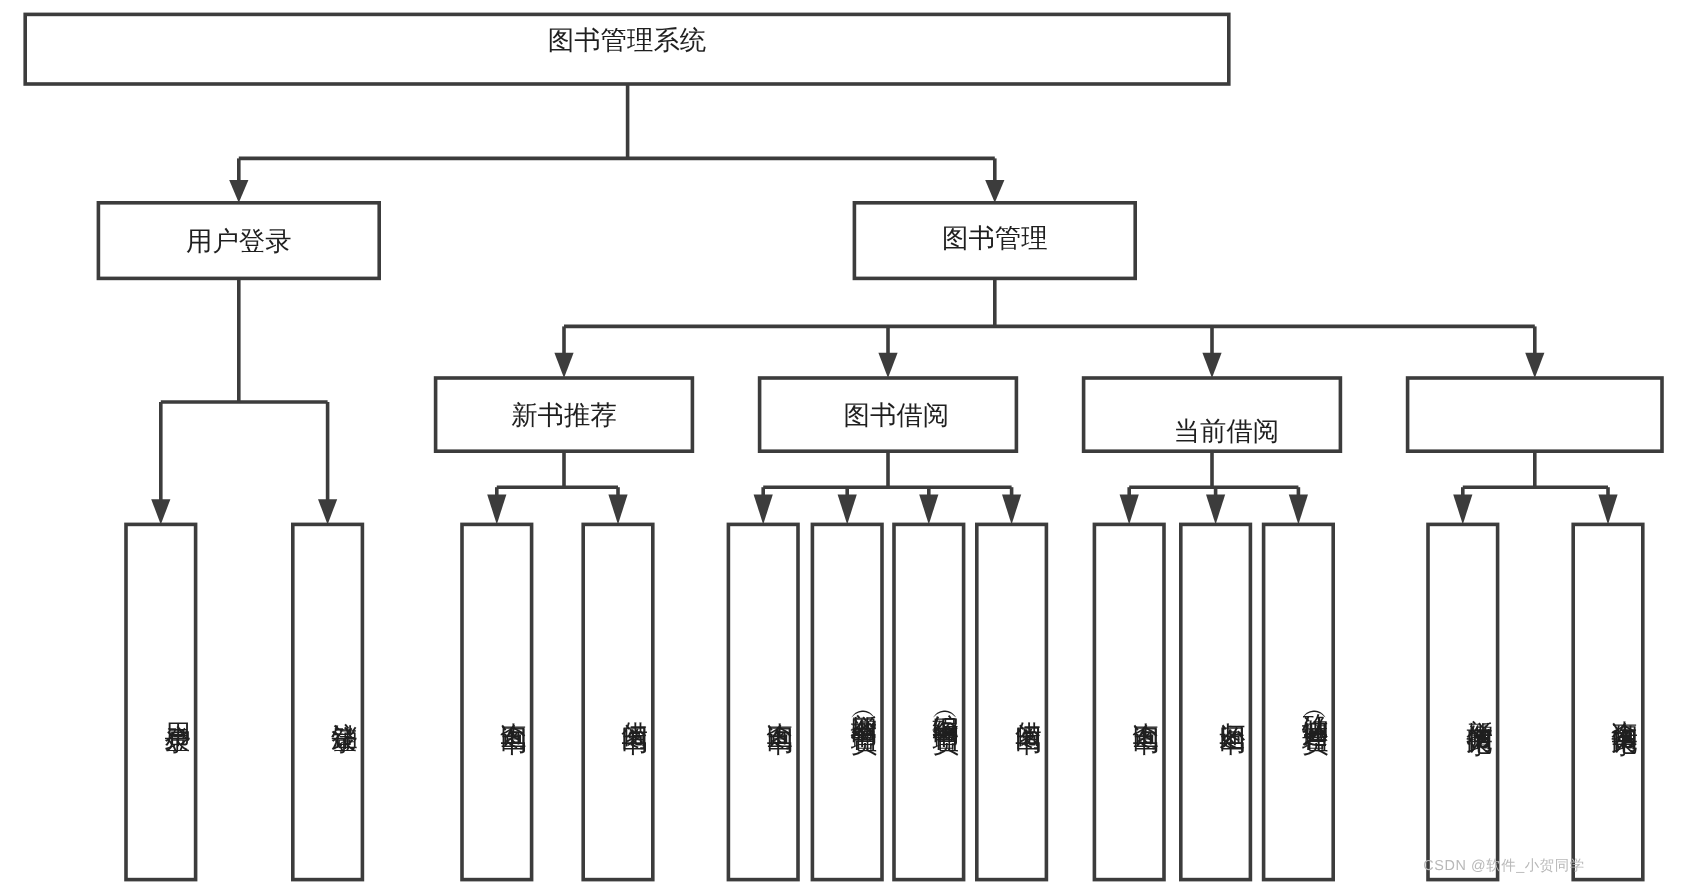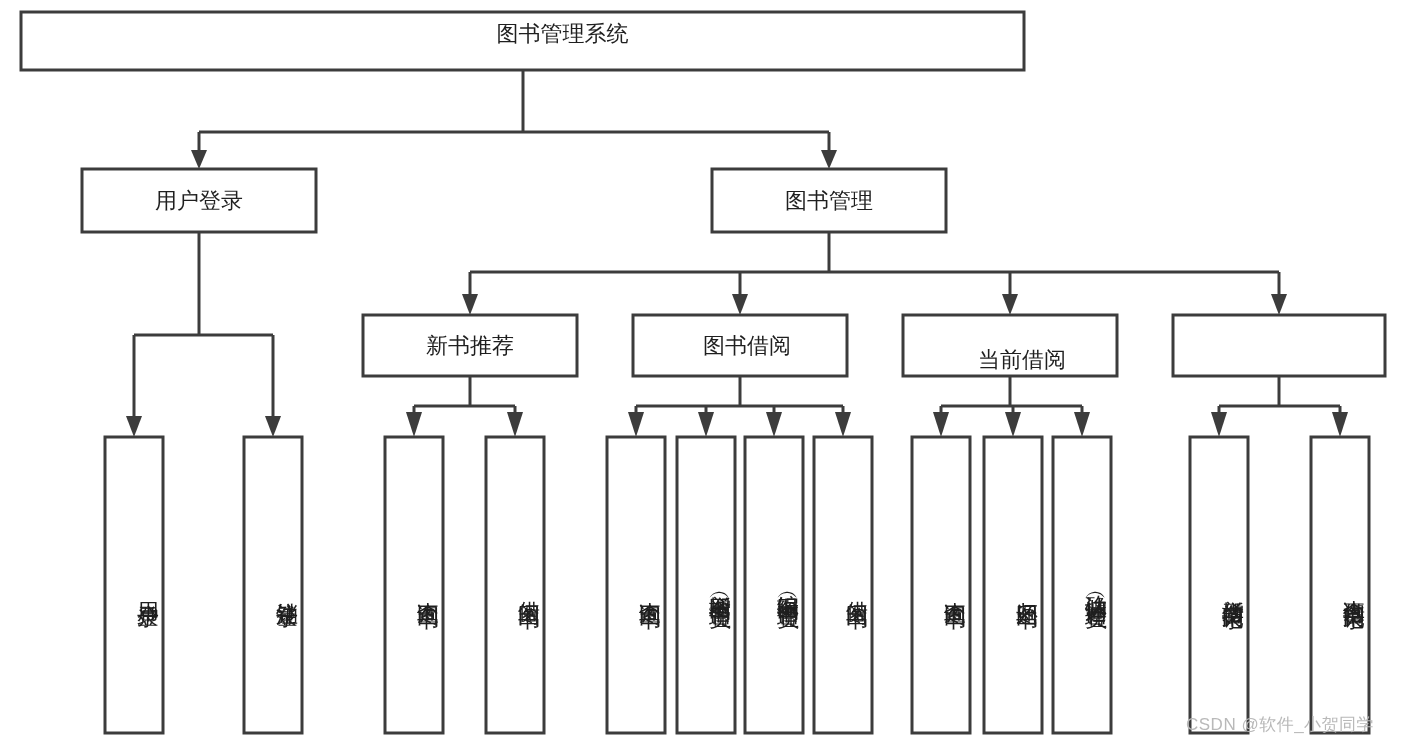--- a/index.html
+++ b/index.html
@@ -32,21 +32,21 @@
     letter-spacing:2px;
     align-items:flex-start;
     justify-content:center;
     padding-top:6px;
     box-sizing:border-box;
   }
 
   #watermark{
     position:absolute;
     left:1186px;top:713px;
-    font-size:17px;
+    font-size:12px;
     color:#b9b9b9;
     letter-spacing:0.5px;
     white-space:nowrap;
     font-family:"Liberation Sans","DejaVu Sans",sans-serif;
   }
 </style>
 </head>
 <body>
 
 <div id="stage">
@@ -134,24 +134,24 @@
     <polygon class="arrow-head" points="1074,412 1090,412 1082,437"></polygon>
 
     <path class="connector" d="M 1279 376 L 1279 406"></path>
     <path class="connector" d="M 1219 406 L 1340 406"></path>
     <path class="connector" d="M 1219 406 L 1219 418"></path>
     <path class="connector" d="M 1340 406 L 1340 418"></path>
     <polygon class="arrow-head" points="1211,412 1227,412 1219,437"></polygon>
     <polygon class="arrow-head" points="1332,412 1348,412 1340,437"></polygon>
   </svg>
 
-  <div class="node-label h" style="left:21px;top:12px;width:1003px;height:44px;margin-left:40px;">图书管理系统</div>
+  <div class="node-label h" style="left:21px;top:12px;width:1003px;height:44px;">图书管理系统</div>
 
   <div class="node-label h" style="left:82px;top:169px;width:234px;height:63px;">用户登录</div>
-  <div class="node-label h" style="left:712px;top:169px;width:234px;height:63px;">图书管理</div>
+  <div class="node-label h" style="left:712px;top:169px;width:234px;height:63px;font-family:Liberation Mono, monospace;">图书管理</div>
 
   <div class="node-label h" style="left:363px;top:315px;width:214px;height:61px;border-radius:14px;">新书推荐</div>
   <div class="node-label h" style="left:633px;top:315px;width:228px;height:61px;">图书借阅</div>
   <div class="node-label h" style="left:903px;top:329px;width:238px;height:61px;">当前借阅</div>
 
   <div class="node-label v" style="left:105px;top:437px;width:58px;height:296px;">用户登录</div>
   <div class="node-label v" style="left:244px;top:437px;width:58px;height:296px;">注销登录</div>
 
   <div class="node-label v" style="left:385px;top:437px;width:58px;height:296px;">查询图书</div>
   <div class="node-label v" style="left:486px;top:437px;width:58px;height:296px;">借阅图书</div>

